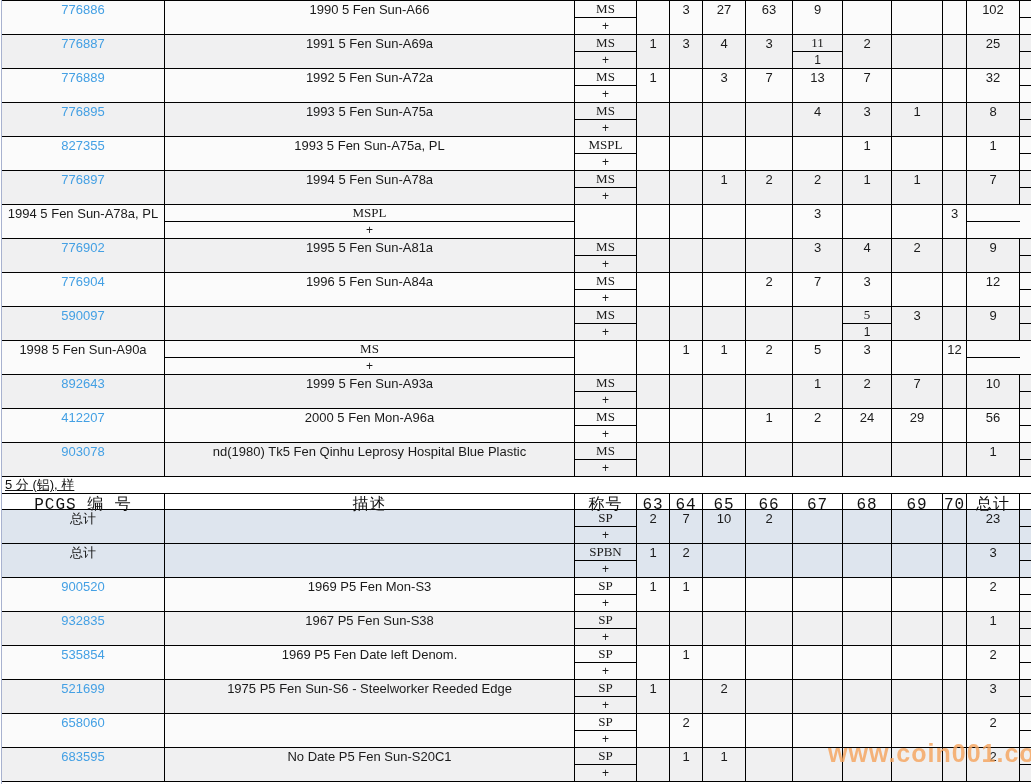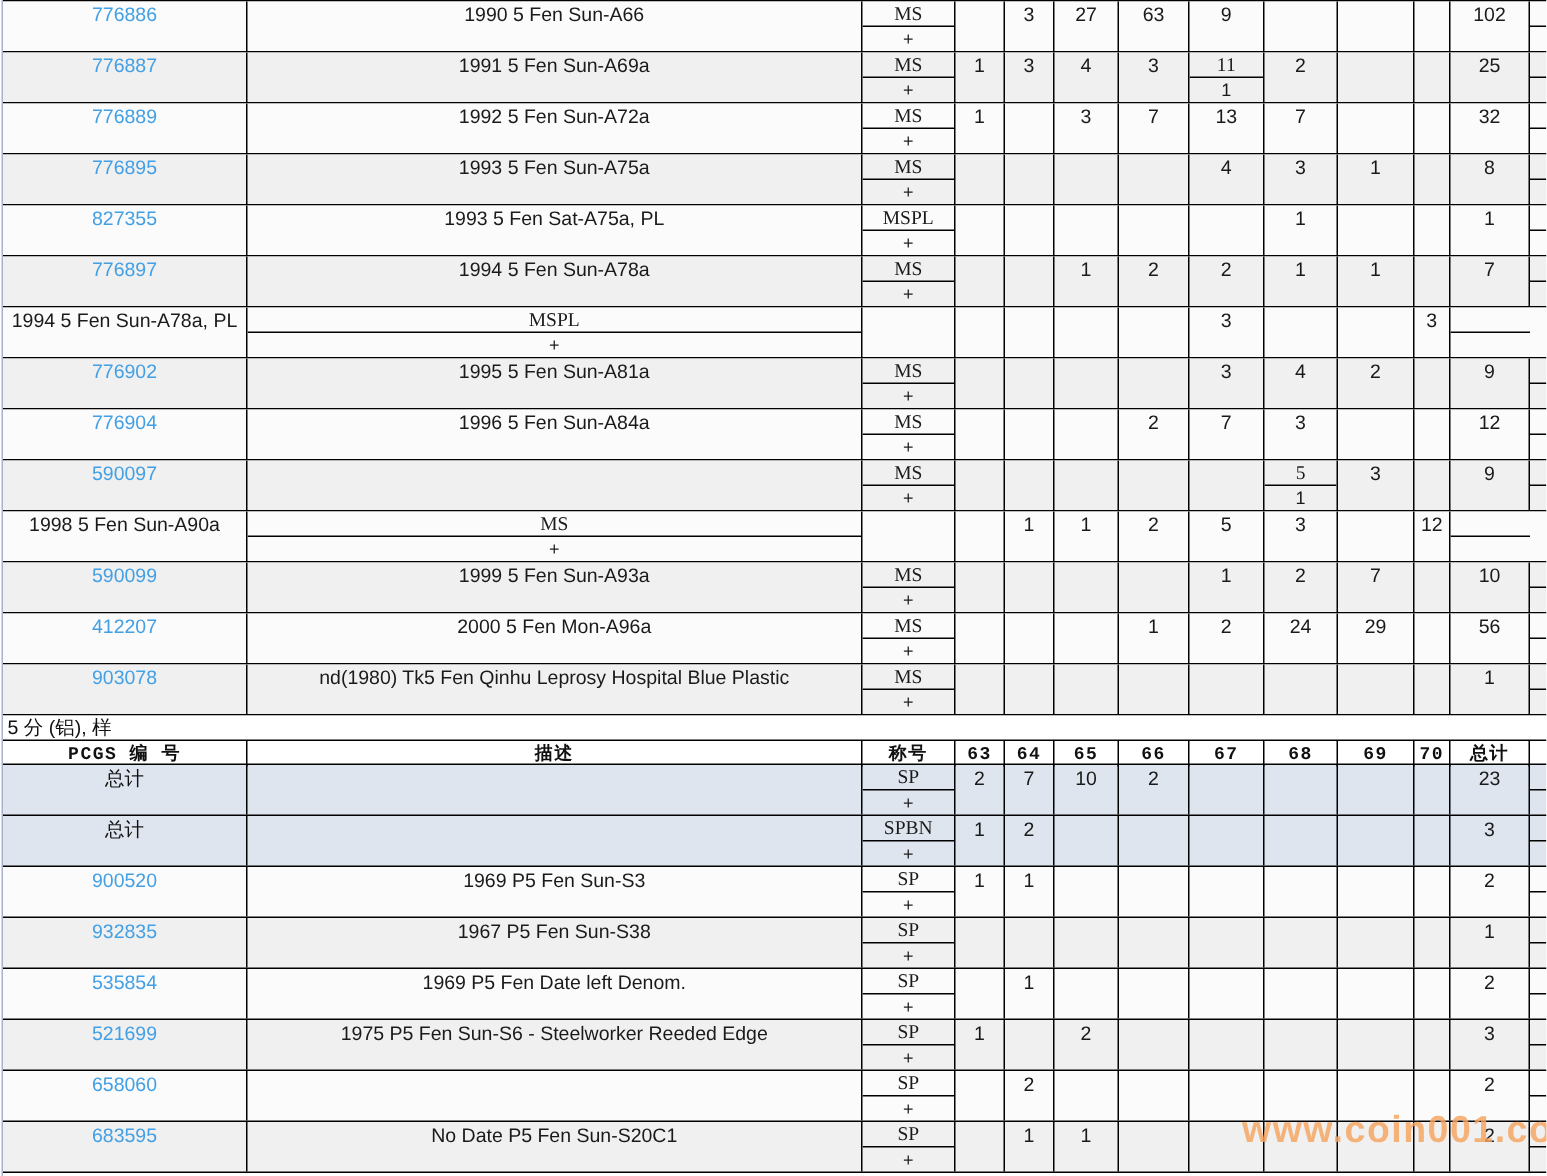--- a/index.html
+++ b/index.html
@@ -25,29 +25,28 @@
   .half-top{height:17px;box-sizing:border-box;display:flex;align-items:center;justify-content:center;font-size:13px;color:#1a1a1a;}
   .half-bot{height:16px;box-sizing:border-box;display:flex;align-items:center;justify-content:center;font-size:12px;color:#1a1a1a;}
   .cell.split > .half-top{border-bottom:1px solid var(--grid,#000);font-family:Liberation Serif, serif;}
   .pcgs-link{color:var(--link,#44a0e4);cursor:pointer;}
   .total-label{color:#111;}
   .desc-text{white-space:nowrap;}
   
   .title-row{
     height:17px;box-sizing:border-box;border-bottom:1px solid var(--grid,#000);
     background:#fff;display:flex;align-items:center;padding-left:3px;
-    font-size:13px;color:#111;
+    font-size:13px;color:#111;text-decoration:underline;
   }
   .header-row{height:16px;border-bottom:1px solid var(--grid,#000);background:#fff;}
   .header-row .hc{
     border-right:1px solid var(--grid,#000);box-sizing:border-box;
     display:flex;align-items:center;justify-content:center;
-    font-size:12px;color:#111;font-family:"Liberation Mono","DejaVu Sans Mono","DejaVu Sans",monospace;
+    font-size:16px;color:#111;font-family:"Liberation Mono","DejaVu Sans Mono","DejaVu Sans",monospace;
     letter-spacing:1px;
-    font-weight:bold;
   }
   .header-row .hc.sliver{border-right:none;}
   .watermark{
     position:absolute;left:828px;top:739px;z-index:5;pointer-events:none;
     font-size:25px;font-weight:bold;letter-spacing:1px;
     color:var(--wm,#f6a55f);opacity:.82;
     font-family:"Liberation Sans","DejaVu Sans",sans-serif;
   }
 </style>
 </head>
@@ -282,21 +281,21 @@
           </div>
   </div>
         <div class="row white">
     <div class="cell c-pcgs">
       <div class="half-top">
               <span class="pcgs-link">827355</span>
             </div>
       <div class="half-bot"></div>
     </div>
     <div class="cell c-desc">
-      <div class="half-top desc-text">1993 5 Fen Sat-A75a, PL</div>
+      <div class="half-top desc-text">1993 5 Fen Sun-A75a, PL</div>
       <div class="half-bot"></div>
     </div>
     <div class="cell c-desig split">
       <div class="half-top">MSPL</div>
       <div class="half-bot">+</div>
     </div>
     <div class="cell c-grade">
             <div class="half-top"></div>
             <div class="half-bot"></div>
           </div>
@@ -656,21 +655,21 @@
       <div class="half-bot"></div>
     </div>
     <div class="cell sliver split">
             <div class="half-top"></div>
             <div class="half-bot"></div>
           </div>
   </div>
         <div class="row gray">
     <div class="cell c-pcgs">
       <div class="half-top">
-              <span class="pcgs-link">590099</span>
+              <span class="pcgs-link">892643</span>
             </div>
       <div class="half-bot"></div>
     </div>
     <div class="cell c-desc">
       <div class="half-top desc-text">1999 5 Fen Sun-A93a</div>
       <div class="half-bot"></div>
     </div>
     <div class="cell c-desig split">
       <div class="half-top">MS</div>
       <div class="half-bot">+</div>
@@ -962,21 +961,21 @@
           </div>
   </div>
         <div class="row white">
     <div class="cell c-pcgs">
       <div class="half-top">
               <span class="pcgs-link">900520</span>
             </div>
       <div class="half-bot"></div>
     </div>
     <div class="cell c-desc">
-      <div class="half-top desc-text">1969 P5 Fen Sun-S3</div>
+      <div class="half-top desc-text">1969 P5 Fen Mon-S3</div>
       <div class="half-bot"></div>
     </div>
     <div class="cell c-desig split">
       <div class="half-top">SP</div>
       <div class="half-bot">+</div>
     </div>
     <div class="cell c-grade">
             <div class="half-top">1</div>
             <div class="half-bot"></div>
           </div>

